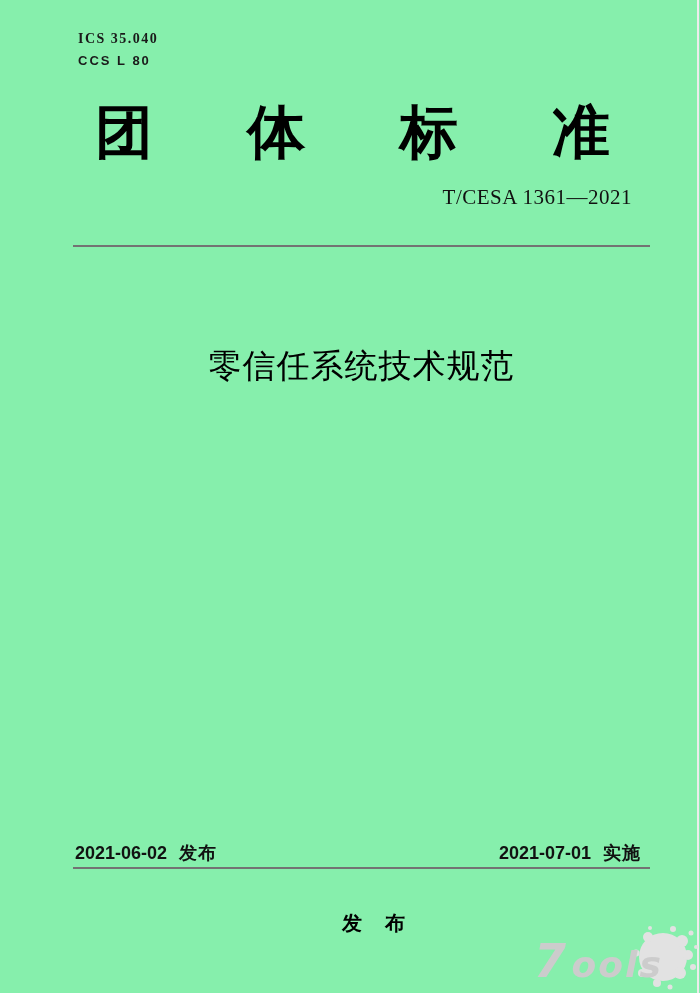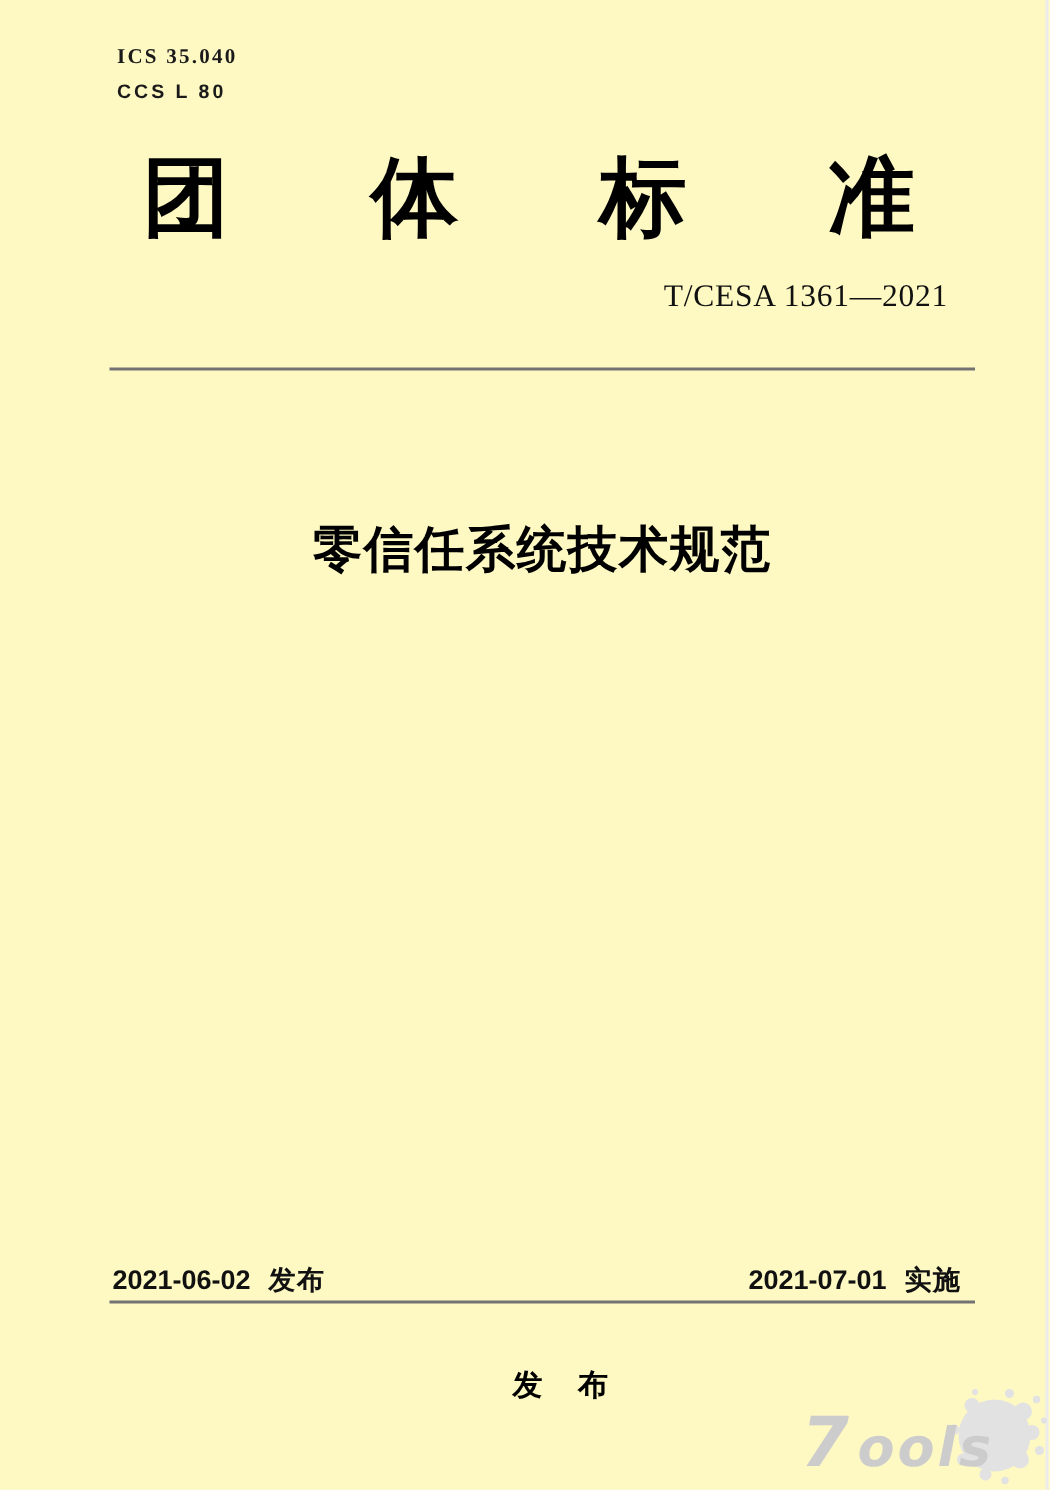--- a/index.html
+++ b/index.html
@@ -5,21 +5,21 @@
   html,body{margin:0;padding:0;}
   body{
     width:700px;height:993px;
     background:#f4f4f4;
     font-family:"Liberation Sans",sans-serif;
     color:#1a1a1a;
   }
   .page{
     position:relative;
     width:700px;height:993px;
-    background:#fef9c3;
+    background:#86efac;
     overflow:hidden;
   }
   .page-right-edge{
     position:absolute;top:0;right:1px;width:2px;height:100%;
     background:#ececec;
   }
   
   .ics-block{
     position:absolute;left:78px;top:28px;
     font-size:14px;line-height:22px;
@@ -50,21 +50,21 @@
   .rule{
     position:absolute;left:73px;width:577px;height:2px;
     background:#737373;
   }
   .rule-top{top:245px;}
   .rule-bottom{top:867px;}
   
   .main-title{
     position:absolute;left:73px;top:344px;width:577px;
     text-align:center;
-    font-size:33px;font-weight:700;letter-spacing:1px;
+    font-size:33px;font-weight:400;letter-spacing:1px;
     color:#000;
   }
   .en-title{
     position:absolute;left:73px;top:420px;width:577px;
     text-align:center;
     font-family:"DejaVu Sans Mono",monospace;
     font-size:14px;letter-spacing:0.5px;
     color:#111;
   }
   
@@ -77,21 +77,21 @@
   .date-group{white-space:nowrap;}
   .date-label{margin-left:12px;letter-spacing:1px;font-family:Liberation Mono, monospace;}
   
   .publisher-row{
     position:absolute;left:73px;top:910px;width:577px;
     display:flex;justify-content:center;align-items:baseline;
     font-size:20px;font-weight:800;
     color:#000;
   }
   .publisher-name{letter-spacing:6px;white-space:nowrap;}
-  .publish-label{letter-spacing:9px;margin-left:33px;white-space:nowrap;}
+  .publish-label{letter-spacing:9px;margin-left:33px;white-space:nowrap;font-family:Liberation Serif, serif;}
   
   .watermark{
     position:absolute;right:0;bottom:0;
     width:170px;height:68px;
   }
   .watermark svg{display:block;}
 </style>
 </head>
 <body>
 

